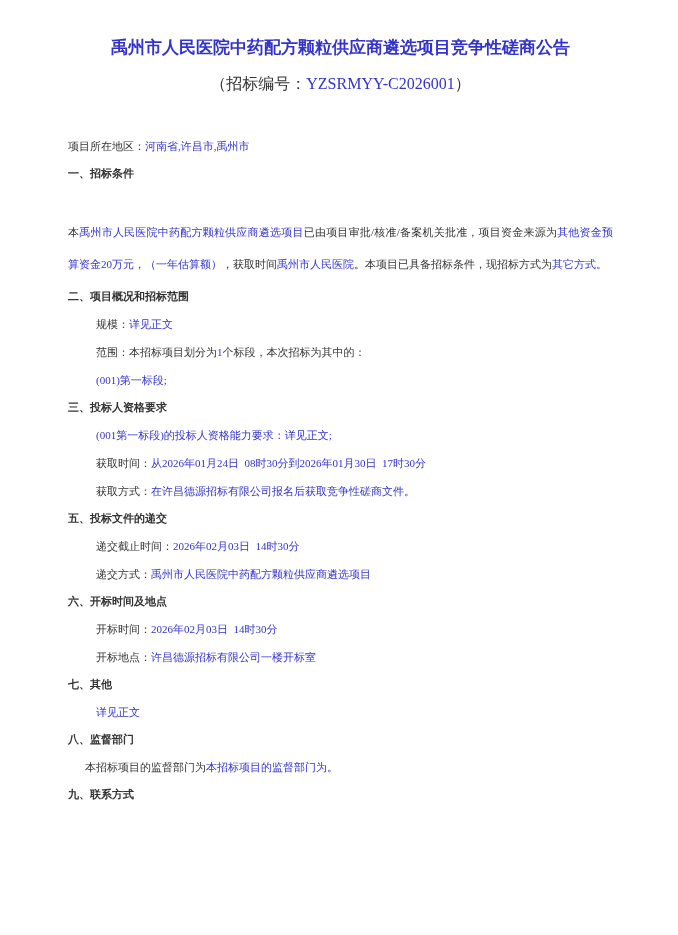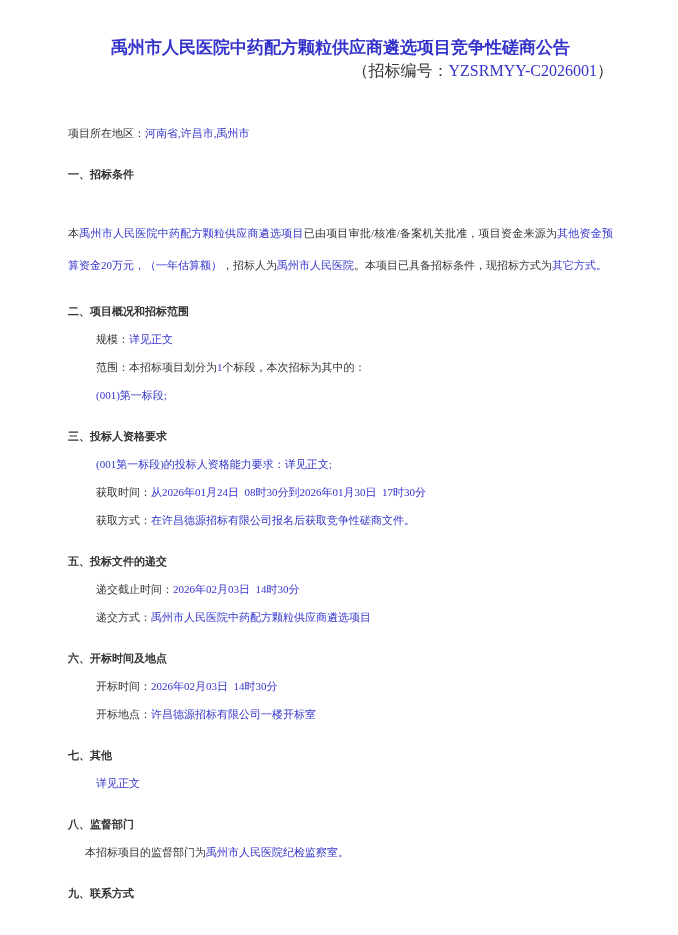--- a/index.html
+++ b/index.html
@@ -22,32 +22,33 @@
     padding: 36px 65px 0 68px;
   }
   .title {
     text-align: center;
     font-size: 17px;
     font-weight: bold;
     line-height: 24px;
     color: var(--accent-blue);
   }
   .subtitle {
-    text-align: right;
+    text-align: center;
     font-size: 16px;
     line-height: 21px;
+    margin-top: 13px;
     white-space: pre-wrap;
   }
   .block {
     font-size: 11px;
     line-height: 21px;
     white-space: pre-wrap;
   }
   .block.line-first { margin-top: 42px; }
-  .block.heading { margin-top: 20px; font-weight: bold; }
+  .block.heading { margin-top: 6px; font-weight: bold; }
   .block.para {
     margin-top: 32px;
     line-height: 32px;
     text-align: justify;
     white-space: normal;
   }
   .block.sub { margin-top: 7px; padding-left: 28px; }
   .block.sub-small { margin-top: 7px; padding-left: 17px; }
   .seg-black { color: var(--text-black); }
   .seg-blue { color: var(--accent-blue); }
@@ -57,34 +58,34 @@
 <body>
 
 <div class="page">
   <h1 class="title">禹州市人民医院中药配方颗粒供应商遴选项目竞争性磋商公告</h1>
 
   <div class="subtitle"><span class="seg-black">（招标编号：</span><span class="seg-blue">YZSRMYY-C2026001</span><span class="seg-black">）</span></div>
 
   <div>
       <div class="block line-first"><span class="seg-black">项目所在地区：</span><span class="seg-blue">河南省,许昌市,禹州市</span></div>
       <div class="block heading"><span class="seg-black">一、招标条件</span></div>
-      <div class="block para"><span class="seg-black">本</span><span class="seg-blue">禹州市人民医院中药配方颗粒供应商遴选项目</span><span class="seg-black">已由项目审批/核准/备案机关批准，项目资金来源为</span><span class="seg-blue">其他资金预算资金20万元，（一年估算额）</span><span class="seg-black">，招标人为</span><span class="seg-blue">禹州市人民医院</span><span class="seg-black">。本项目已具备招标条件，现招标方式为</span><span class="seg-blue">其它方式。</span></div>
+      <div class="block para"><span class="seg-black">本</span><span class="seg-blue">禹州市人民医院中药配方颗粒供应商遴选项目</span><span class="seg-black">已由项目审批/核准/备案机关批准，项目资金来源为</span><span class="seg-blue">其他资金预算资金20万元，（一年估算额）</span><span class="seg-black">，获取时间</span><span class="seg-blue">禹州市人民医院</span><span class="seg-black">。本项目已具备招标条件，现招标方式为</span><span class="seg-blue">其它方式。</span></div>
       <div class="block heading"><span class="seg-black">二、项目概况和招标范围</span></div>
       <div class="block sub"><span class="seg-black">规模：</span><span class="seg-blue">详见正文</span></div>
       <div class="block sub"><span class="seg-black">范围：本招标项目划分为</span><span class="seg-blue">1</span><span class="seg-black">个标段，本次招标为其中的：</span></div>
       <div class="block sub"><span class="seg-blue">(001)第一标段;</span></div>
       <div class="block heading"><span class="seg-black">三、投标人资格要求</span></div>
       <div class="block sub"><span class="seg-blue">(001第一标段)的投标人资格能力要求：详见正文;</span></div>
       <div class="block sub"><span class="seg-black">获取时间：</span><span class="seg-blue">从2026年01月24日  08时30分到2026年01月30日  17时30分</span></div>
       <div class="block sub"><span class="seg-black">获取方式：</span><span class="seg-blue">在许昌德源招标有限公司报名后获取竞争性磋商文件。</span></div>
       <div class="block heading"><span class="seg-black">五、投标文件的递交</span></div>
       <div class="block sub"><span class="seg-black">递交截止时间：</span><span class="seg-blue">2026年02月03日  14时30分</span></div>
       <div class="block sub"><span class="seg-black">递交方式：</span><span class="seg-blue">禹州市人民医院中药配方颗粒供应商遴选项目</span></div>
       <div class="block heading"><span class="seg-black">六、开标时间及地点</span></div>
       <div class="block sub"><span class="seg-black">开标时间：</span><span class="seg-blue">2026年02月03日  14时30分</span></div>
       <div class="block sub"><span class="seg-black">开标地点：</span><span class="seg-blue">许昌德源招标有限公司一楼开标室</span></div>
       <div class="block heading"><span class="seg-black">七、其他</span></div>
       <div class="block sub"><span class="seg-blue">详见正文</span></div>
       <div class="block heading"><span class="seg-black">八、监督部门</span></div>
-      <div class="block sub-small"><span class="seg-black">本招标项目的监督部门为</span><span class="seg-blue">禹州市人民医院纪检监察室。</span></div>
+      <div class="block sub-small"><span class="seg-black">本招标项目的监督部门为</span><span class="seg-blue">本招标项目的监督部门为。</span></div>
       <div class="block heading"><span class="seg-black">九、联系方式</span></div>
     </div>
 </div>
 
 </body></html>

